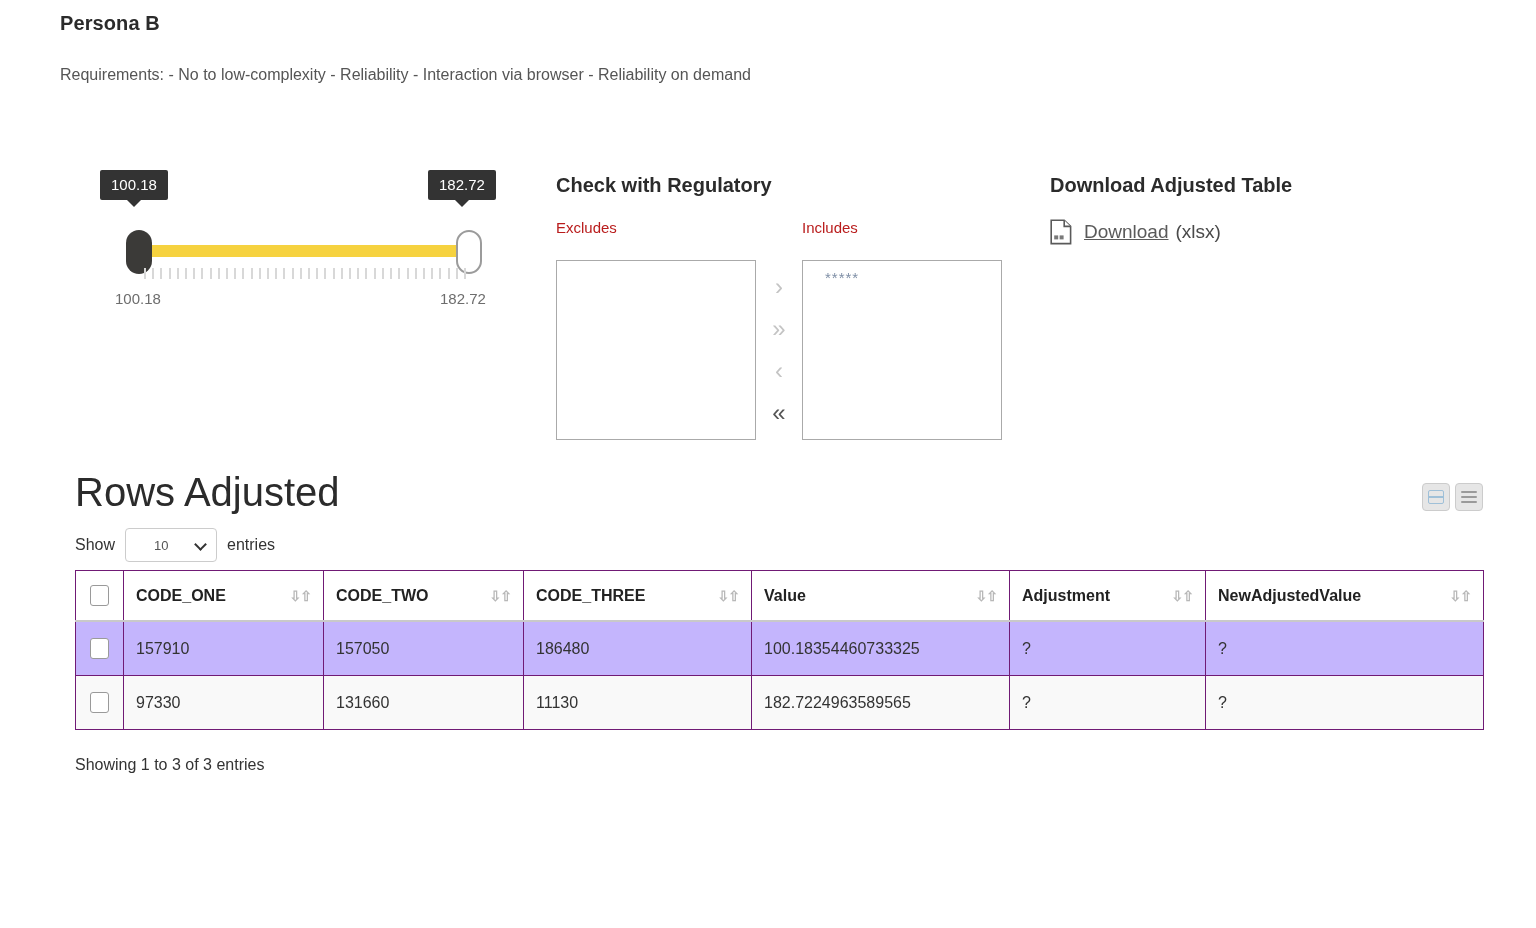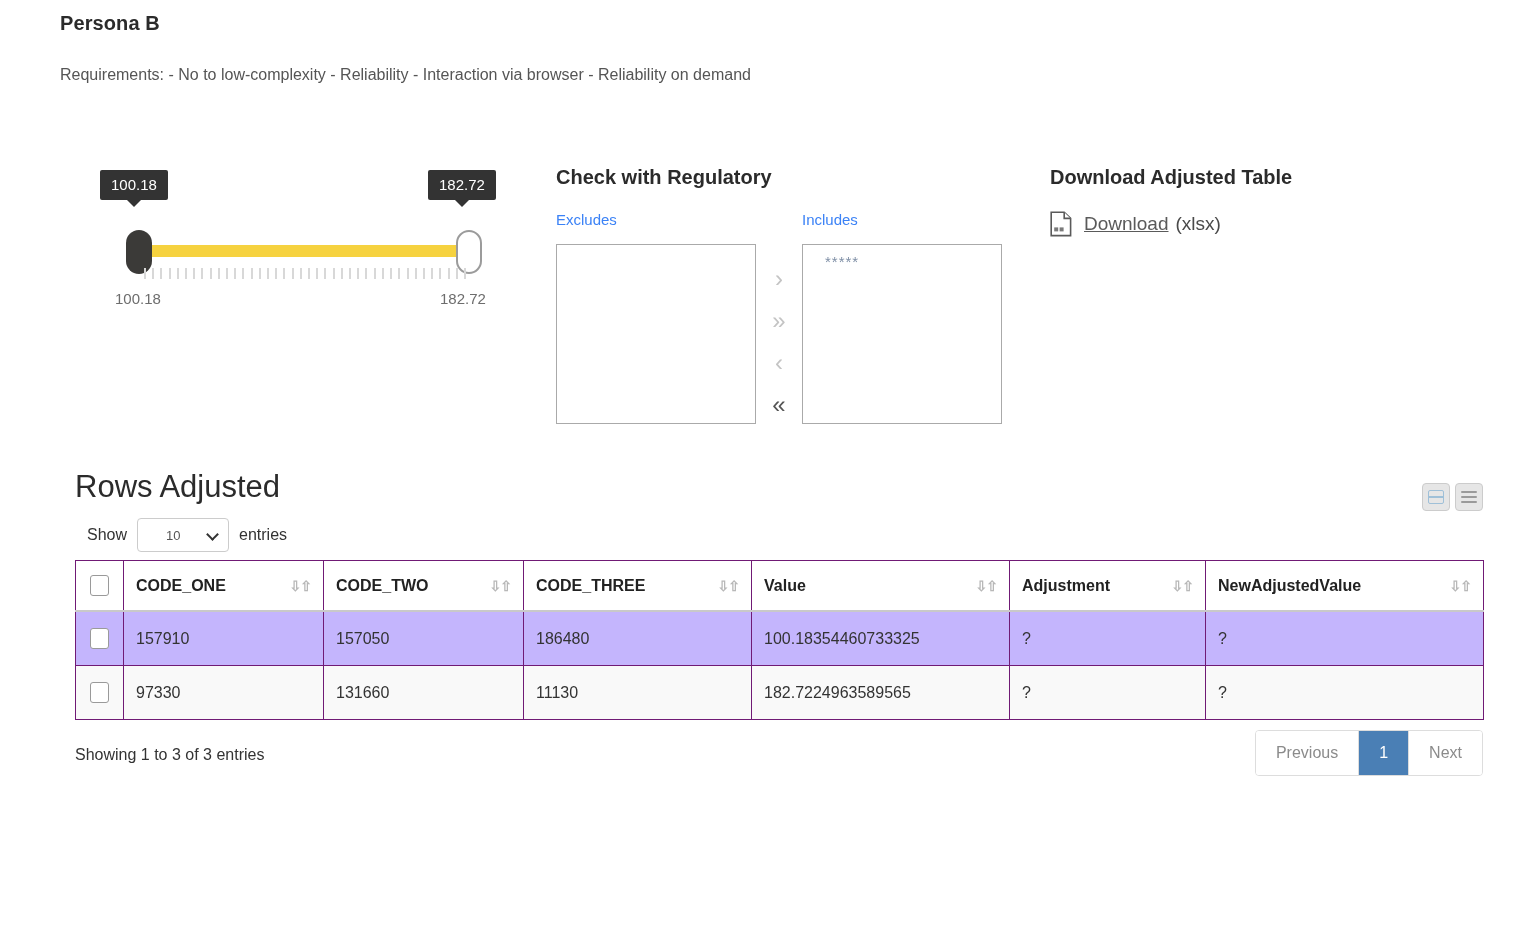--- a/index.html
+++ b/index.html
@@ -62,24 +62,24 @@
 
   .slider-endlabels {
     position: relative; margin-top: 16px; height: 22px;
     font-size: 15px; color: #6d6d6d;
   }
   .slider-endlabels .lo { position: absolute; left: 15px; }
   .slider-endlabels .hi { position: absolute; left: 340px; }
 
   
   .reg-block { position: absolute; left: 556px; top: 158px; }
-  .section-head { font-size: 20px; font-weight: bold; color: #2b2b2b; margin: 8px 0 22px 0; }
+  .section-head { font-size: 20px; font-weight: bold; color: #2b2b2b; margin: 16px 0 22px 0; }
   .picker { display: flex; align-items: flex-start; }
   .picker-col { width: 200px; }
-  .picker-label { font-size: 15px; color: #3b82f6; margin-bottom: 16px; }
+  .picker-label { font-size: 15px; color: #b91c1c; margin-bottom: 24px; }
   .picker-box {
     width: 200px; height: 180px; border: 1px solid #aaaaaa;
     background: #ffffff; padding: 8px 10px; overflow: hidden;
   }
   .picker-opt { font-size: 15px; color: #7f8fa6; letter-spacing: 1px; padding-left: 12px; }
   .picker-arrows {
     width: 46px; display: flex; flex-direction: column; align-items: center;
     padding-top: 56px;
   }
   .picker-arrows span {
@@ -94,36 +94,36 @@
   .xls-icon { width: 22px; height: 26px; position: relative; margin-right: 12px; }
   .xls-icon svg { display: block; }
   .dl-link {
     font-size: 19px; color: #5a5a5a; text-decoration: underline; cursor: pointer;
   }
   .dl-ext { font-size: 19px; color: #4a4a4a; margin-left: 7px; text-align: center; }
 
   
   .table-block { position: absolute; left: 75px; top: 470px; width: 1408px; }
   .table-title {
-    font-size: 31px; color: #2b2b2b; font-weight: normal;
+    font-size: 40px; color: #2b2b2b; font-weight: normal;
     margin: 0; line-height: 1.1;
   }
   .view-toggles { position: absolute; right: 0px; top: 13px; display: flex; gap: 5px; }
   .vt-btn {
     width: 28px; height: 28px; border: 1px solid #cccccc; border-radius: 4px;
     background: #e6e6e6; display: flex; align-items: center; justify-content: center;
     cursor: pointer;
   }
   .vt-glyph-box { width: 16px; height: 14px; border: 1.5px solid #9fc0d8; border-radius: 2px; position: relative; }
   .vt-glyph-box::after { content: ""; position: absolute; left: 0; right: 0; top: 5px; height: 1.5px; background: #9fc0d8; }
   .vt-glyph-lines { width: 16px; display: flex; flex-direction: column; gap: 2.5px; }
   .vt-glyph-lines i { display: block; height: 2.5px; background: #9a9a9a; border-radius: 1px; }
 
   .table-controls { position: relative; height: 46px; margin-top: 8px; }
-  .show-entries { position: absolute; left: 12px; top: 6px; display: flex; align-items: center; font-size: 16px; color: #333333; }
+  .show-entries { position: absolute; left: 0; top: 6px; display: flex; align-items: center; font-size: 16px; color: #333333; }
   .show-entries .lbl { margin-right: 10px; }
   .entries-select {
     position: relative; width: 92px; height: 34px; border: 1px solid #cccccc;
     border-radius: 4px; background: #ffffff; display: flex; align-items: center;
     cursor: pointer;
   }
   .entries-select .val { font-size: 13px; color: #555555; margin-left: 28px; }
   .entries-select .chev {
     position: absolute; right: 11px; top: 11px;
     width: 9px; height: 9px; border-right: 2px solid #333333; border-bottom: 2px solid #333333;
@@ -370,21 +370,16 @@
           <td class="col-c3">11130</td>
           <td class="col-v">182.7224963589565</td>
           <td class="col-a q">?</td>
           <td class="col-n q">?</td>
         </tr>
       </tbody>
     </table>
 
     <div class="table-footer">
       <div class="showing-info">Showing 1 to 3 of 3 entries</div>
-      <div class="pager">
-        <div>Previous</div>
-        <div class="active">1</div>
-        <div>Next</div>
-      </div>
     </div>
 
   </div>
 </div>
 
 </body></html>

